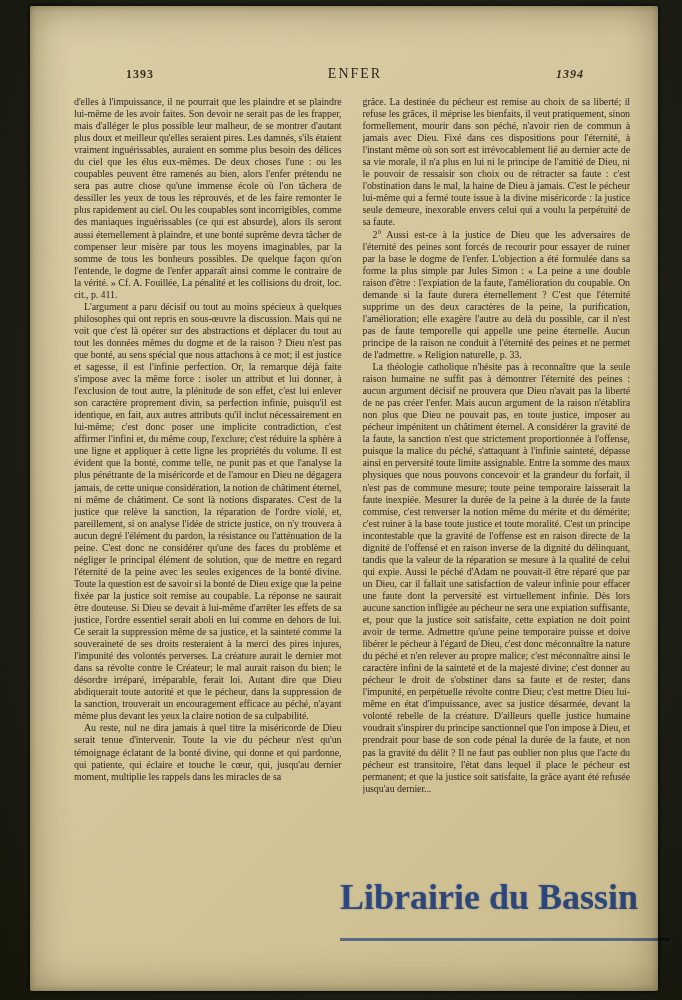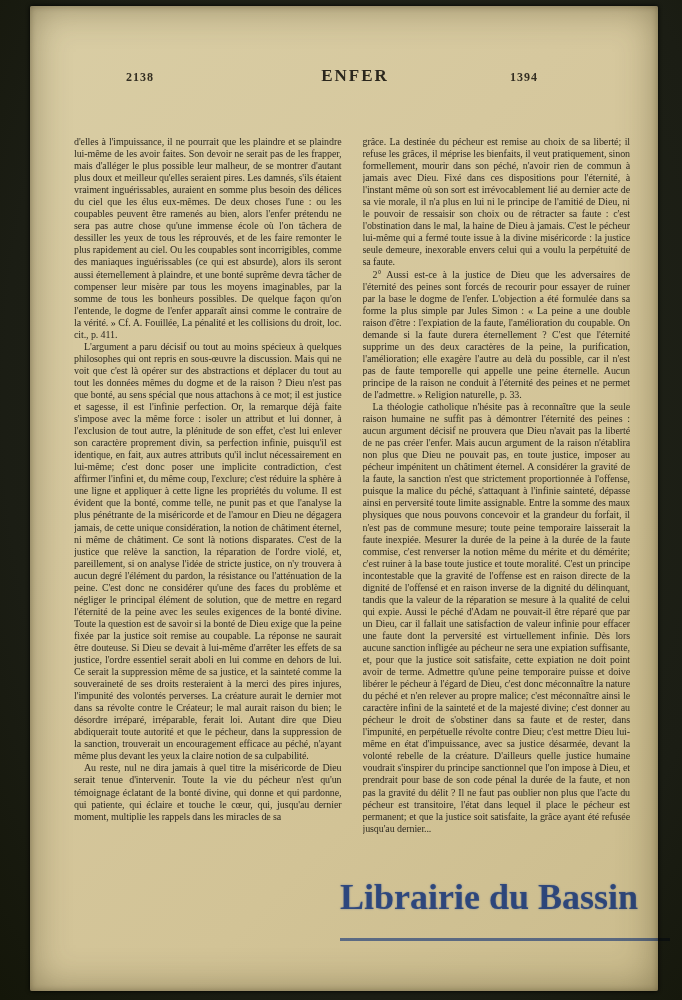--- a/index.html
+++ b/index.html
@@ -29,39 +29,38 @@
     position:absolute;
     left:46px; right:40px; top:60px;
     display:flex; justify-content:space-between; align-items:baseline;
     color:#2e2a20;
   }
   .folio{
     font-size:12px; font-weight:bold; letter-spacing:1px;
     width:120px; color:#332e22;
   }
   .folio.left{text-align:left; padding-left:50px;}
-  .folio.right{text-align:center; padding-right:34px;}
+  .folio.right{text-align:right; padding-right:34px;font-style:italic;}
   .running-title{
-    font-size:17px; font-weight:bold; letter-spacing:2px;
+    font-size:14px; font-weight:normal; letter-spacing:2px;
     text-align:left; color:#2b271d;
   }
   .text-block{
     position:absolute;
     left:44px; right:28px; top:90px; bottom:14px;
     display:flex; gap:21px;
     color:#2d2920;
   }
   .col{
     width:294px;
     font-size:10px;
     line-height:12.05px;
     text-align:justify;
     overflow:hidden;
     letter-spacing:-0.1px;
-    margin-top:40px;
   }
   .col p{margin:0; text-indent:10px;}
   .col p.cont{text-indent:0;}
   .watermark{
     position:absolute;
     left:340px; top:876px;
     width:330px;
     font-size:36px;
     font-weight:bold;
     color:rgba(36,78,211,.85);
@@ -73,21 +72,21 @@
     letter-spacing:0px;
   }
 </style>
 </head>
 <body>
 
 <div class="scan-frame">
   <div class="paper">
 
     <div class="page-header">
-      <span class="folio left">2138</span>
+      <span class="folio left">1393</span>
       <span class="running-title">ENFER</span>
       <span class="folio right">1394</span>
     </div>
 
     <div class="text-block">
 
       <div class="col">
         <p class="cont">d'elles à l'impuissance, il ne pourrait que les plaindre et se plaindre lui-même de les avoir faites. Son devoir ne serait pas de les frapper, mais d'alléger le plus possible leur malheur, de se montrer d'autant plus doux et meilleur qu'elles seraient pires. Les damnés, s'ils étaient vraiment inguérissables, auraient en somme plus besoin des délices du ciel que les élus eux-mêmes. De deux choses l'une : ou les coupables peuvent être ramenés au bien, alors l'enfer prétendu ne sera pas autre chose qu'une immense école où l'on tâchera de dessiller les yeux de tous les réprouvés, et de les faire remonter le plus rapidement au ciel. Ou les coupables sont incorrigibles, comme des maniaques inguérissables (ce qui est absurde), alors ils seront aussi éternellement à plaindre, et une bonté suprême devra tâcher de compenser leur misère par tous les moyens imaginables, par la somme de tous les bonheurs possibles. De quelque façon qu'on l'entende, le dogme de l'enfer apparaît ainsi comme le contraire de la vérité. » Cf. A. Fouillée, La pénalité et les collisions du droit, loc. cit., p. 411.</p>
         <p>L'argument a paru décisif ou tout au moins spécieux à quelques philosophes qui ont repris en sous-œuvre la discussion. Mais qui ne voit que c'est là opérer sur des abstractions et déplacer du tout au tout les données mêmes du dogme et de la raison ? Dieu n'est pas que bonté, au sens spécial que nous attachons à ce mot; il est justice et sagesse, il est l'infinie perfection. Or, la remarque déjà faite s'impose avec la même force : isoler un attribut et lui donner, à l'exclusion de tout autre, la plénitude de son effet, c'est lui enlever son caractère proprement divin, sa perfection infinie, puisqu'il est identique, en fait, aux autres attributs qu'il inclut nécessairement en lui-même; c'est donc poser une implicite contradiction, c'est affirmer l'infini et, du même coup, l'exclure; c'est réduire la sphère à une ligne et appliquer à cette ligne les propriétés du volume. Il est évident que la bonté, comme telle, ne punit pas et que l'analyse la plus pénétrante de la miséricorde et de l'amour en Dieu ne dégagera jamais, de cette unique considération, la notion de châtiment éternel, ni même de châtiment. Ce sont là notions disparates. C'est de la justice que relève la sanction, la réparation de l'ordre violé, et, pareillement, si on analyse l'idée de stricte justice, on n'y trouvera à aucun degré l'élément du pardon, la résistance ou l'atténuation de la peine. C'est donc ne considérer qu'une des faces du problème et négliger le principal élément de solution, que de mettre en regard l'éternité de la peine avec les seules exigences de la bonté divine. Toute la question est de savoir si la bonté de Dieu exige que la peine fixée par la justice soit remise au coupable. La réponse ne saurait être douteuse. Si Dieu se devait à lui-même d'arrêter les effets de sa justice, l'ordre essentiel serait aboli en lui comme en dehors de lui. Ce serait la suppression même de sa justice, et la sainteté comme la souveraineté de ses droits resteraient à la merci des pires injures, l'impunité des volontés perverses. La créature aurait le dernier mot dans sa révolte contre le Créateur; le mal aurait raison du bien; le désordre irréparé, irréparable, ferait loi. Autant dire que Dieu abdiquerait toute autorité et que le pécheur, dans la suppression de la sanction, trouverait un encouragement efficace au péché, n'ayant même plus devant les yeux la claire notion de sa culpabilité.</p>
         <p>Au reste, nul ne dira jamais à quel titre la miséricorde de Dieu serait tenue d'intervenir. Toute la vie du pécheur n'est qu'un témoignage éclatant de la bonté divine, qui donne et qui pardonne, qui patiente, qui éclaire et touche le cœur, qui, jusqu'au dernier moment, multiplie les rappels dans les miracles de sa</p>

